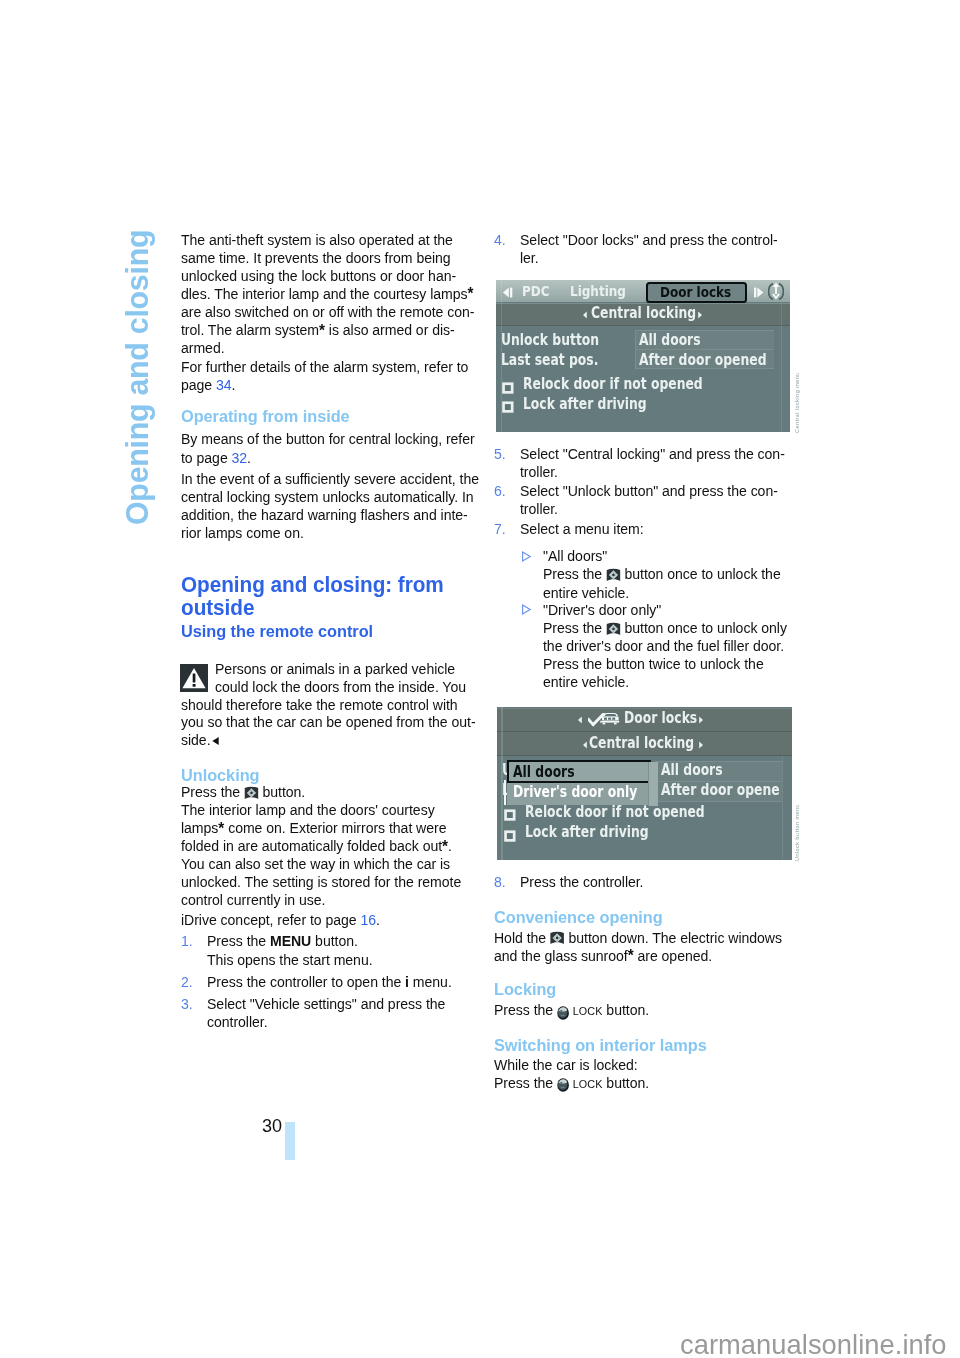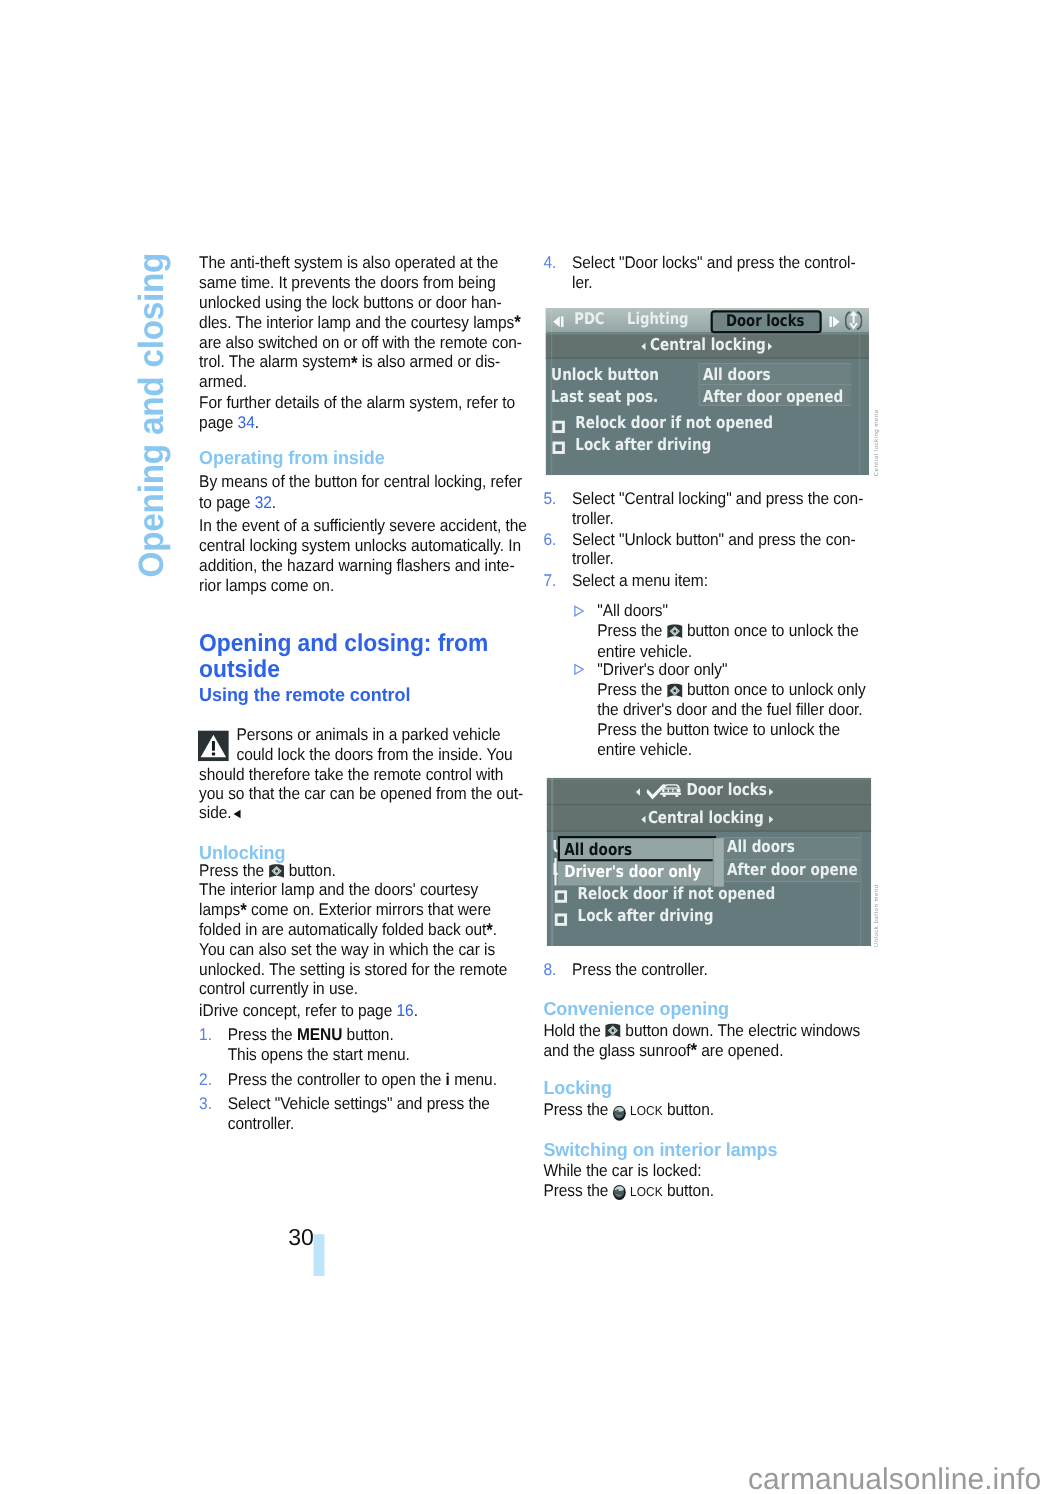--- a/index.html
+++ b/index.html
@@ -15,21 +15,21 @@
 
   .ln,.h1,.h2,.h3,.num{position:absolute;white-space:nowrap;
       transform:scaleX(0.915);transform-origin:0 50%;}
   .ln{font-size:15.4px;line-height:18px;color:#111;letter-spacing:-0.05px;}
   .h1{font-size:22.2px;line-height:22px;color:#2E63E8;font-weight:bold;letter-spacing:-0.05px;transform:scaleX(0.935);}
   .h2{font-size:17.1px;line-height:18px;color:#2E63E8;font-weight:bold;letter-spacing:-0.05px;transform:scaleX(0.955);}
   .h3{font-size:17.1px;line-height:18px;color:#85C6F2;font-weight:bold;letter-spacing:-0.05px;transform:scaleX(0.955);}
   .num{font-size:15.4px;line-height:18px;color:#5580E8;}
   .pref{color:#2E63E8;}
 
-  .pagenum{position:absolute;left:262px;top:1117.1px;font-size:21px;line-height:18px;color:#111;}
+  .pagenum{position:absolute;left:262px;top:1117.1px;font-size:18px;line-height:18px;color:#111;}
   .pagebar{position:absolute;left:285px;top:1122px;width:10px;height:38px;background:#BEE4FA;}
   .wm{position:absolute;left:680px;top:1330.3px;font-size:27.3px;line-height:30px;color:#9a9a9a;letter-spacing:0.05px;}
 
   .ico{display:inline-block;vertical-align:-3px;}
   .ln b{font-weight:bold;}
   .ast{font-weight:bold;font-size:16.8px;line-height:0;position:relative;top:0.5px;}
   .lockword{font-size:11.8px;letter-spacing:0.1px;}
 
   
   .idrv{position:absolute;font-family:"DejaVu Sans Condensed","Liberation Sans",sans-serif;

